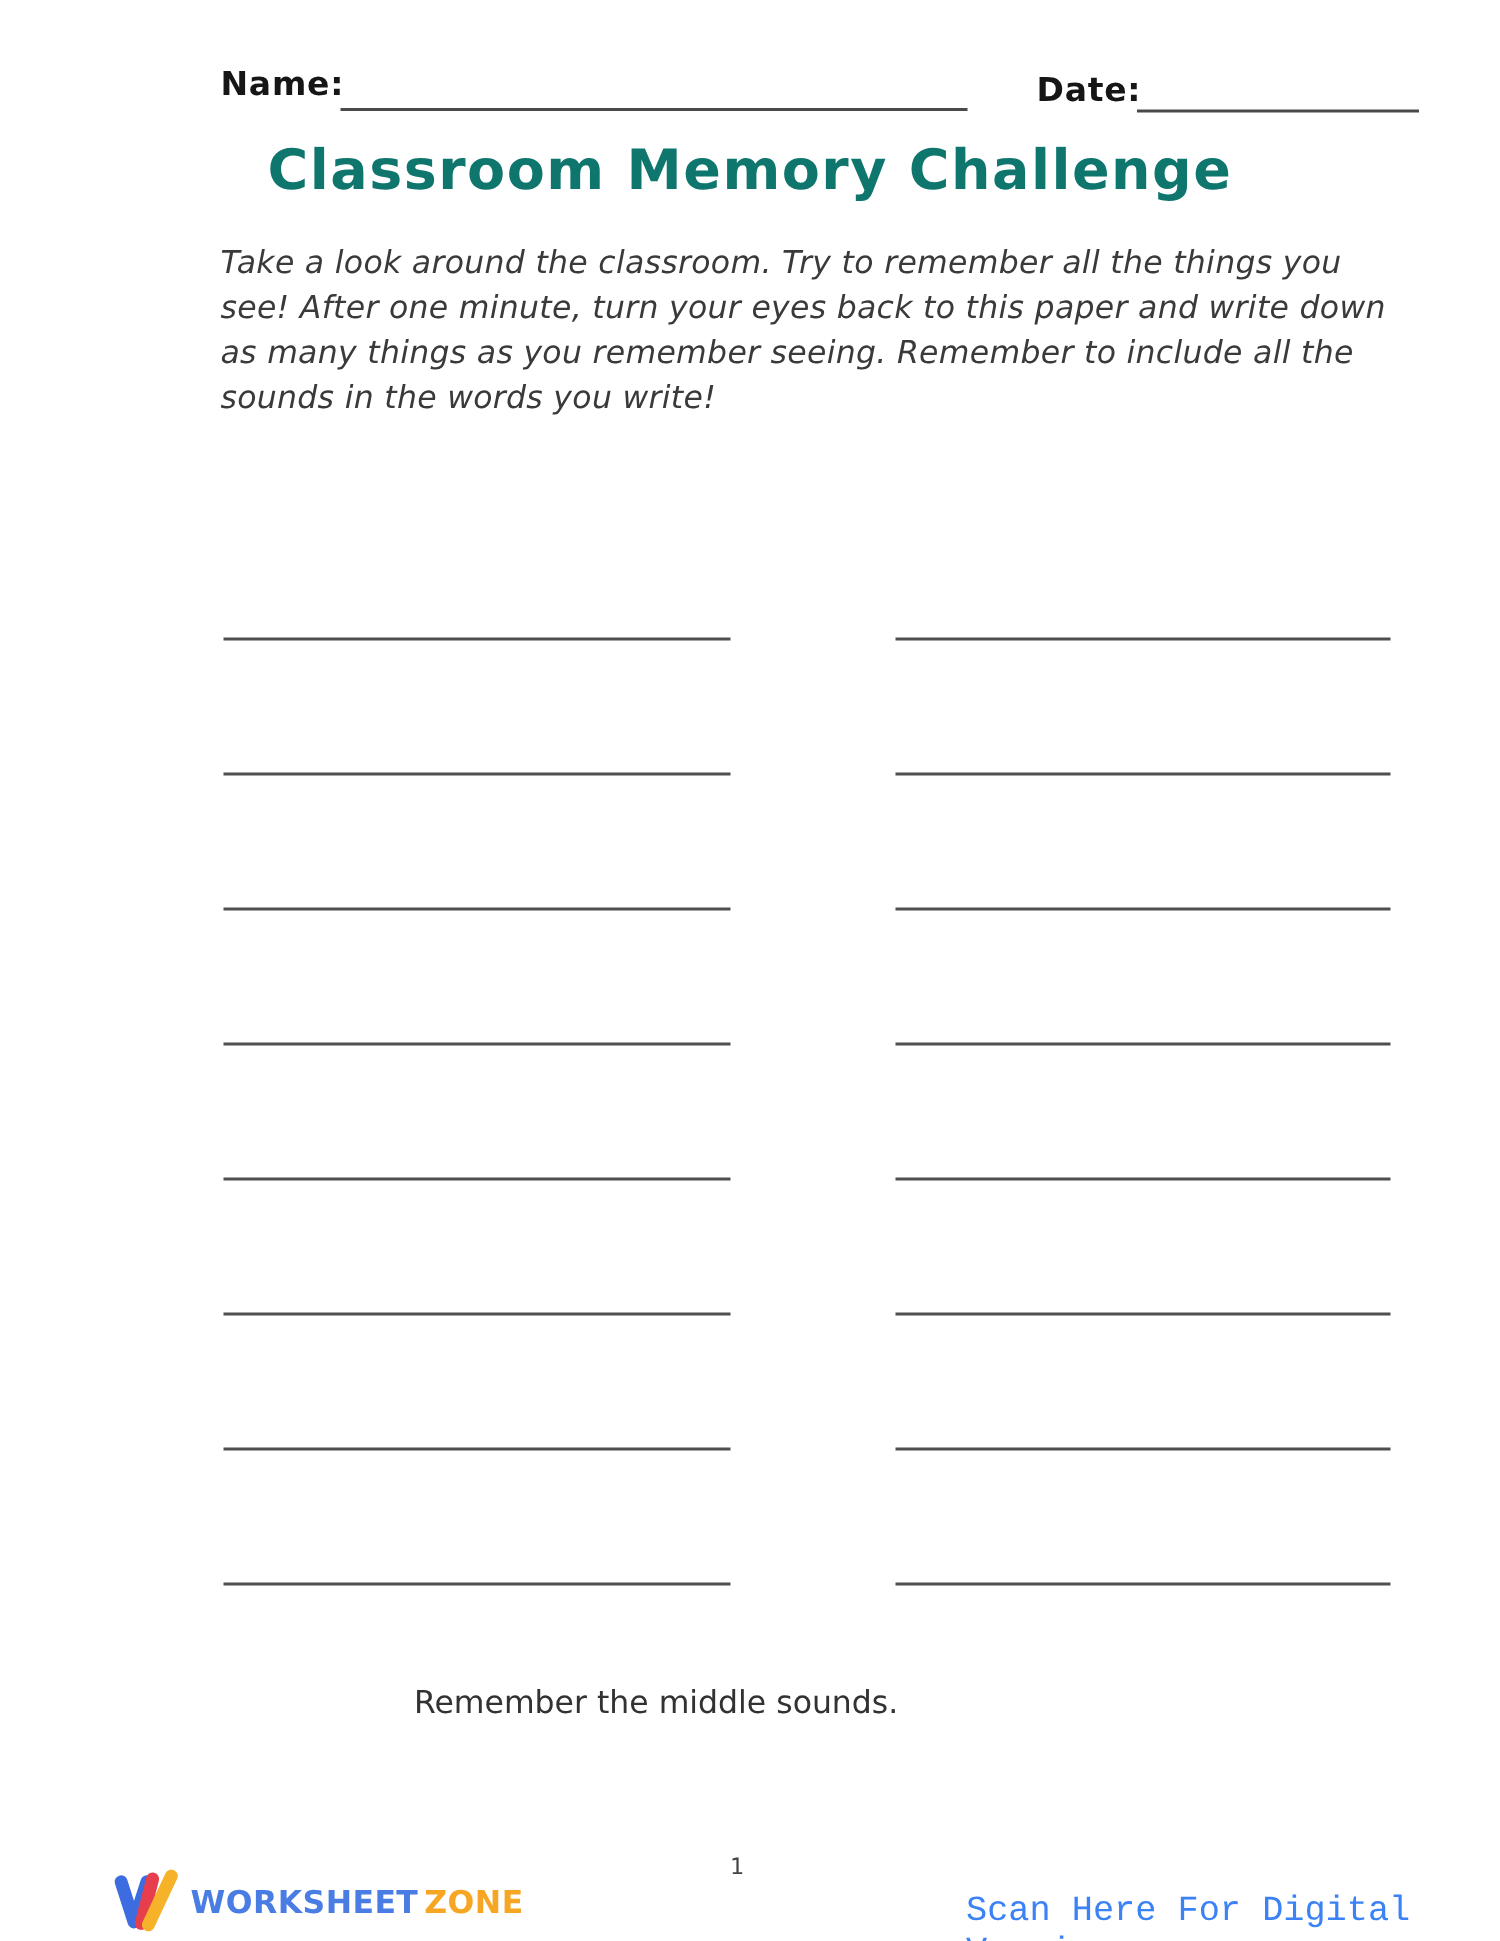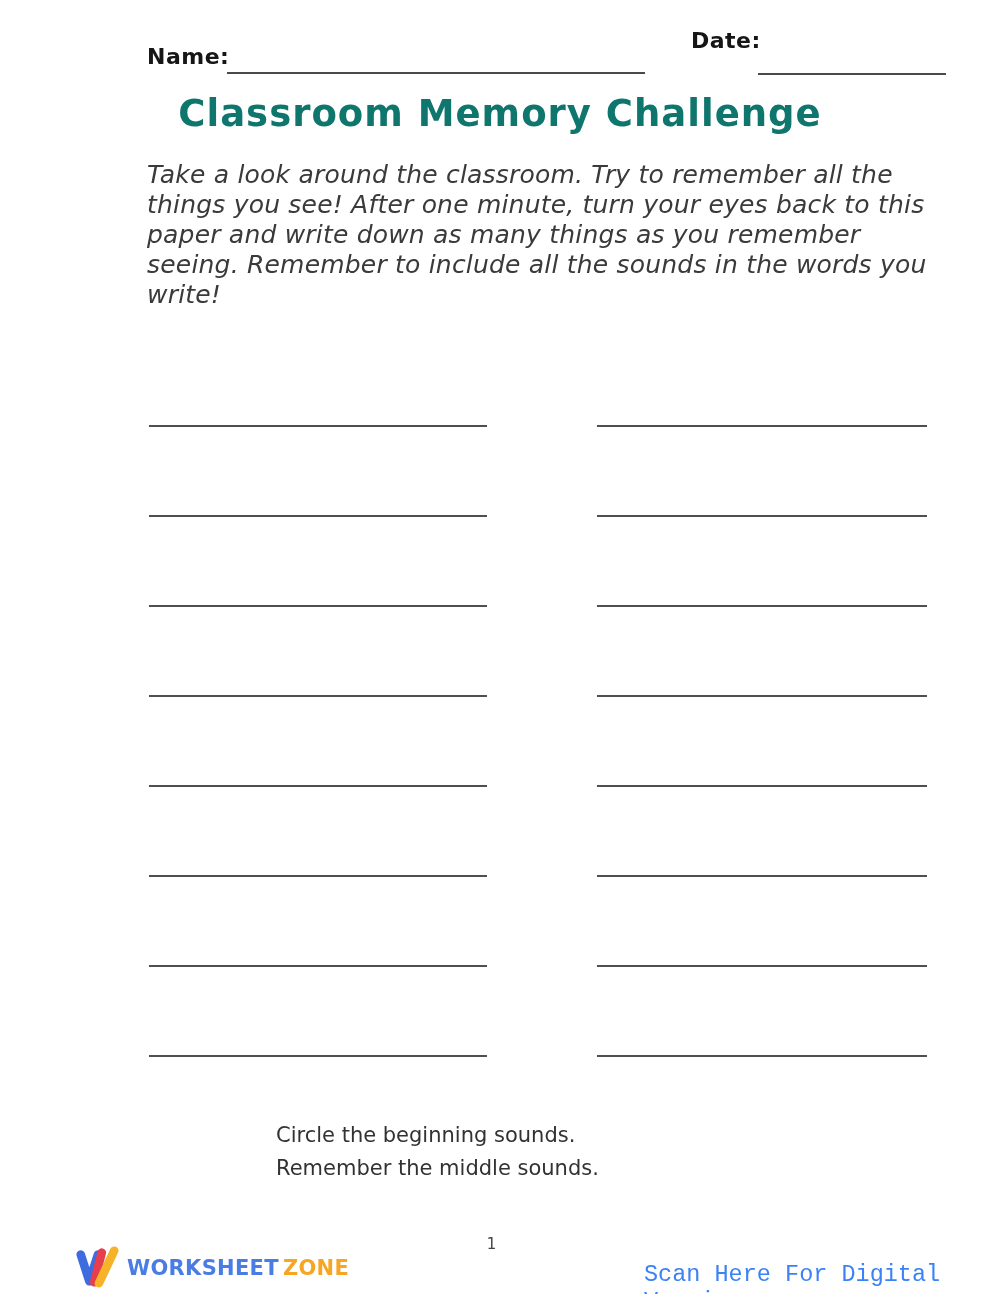--- a/index.html
+++ b/index.html
@@ -2,28 +2,28 @@
 <html><head>
 <meta charset="utf-8">
 <style>
   html,body{margin:0;padding:0;background:#fff;}
   .page{
     position:relative;width:892px;height:1294px;margin:0 auto;background:#ffffff;
     font-family:"DejaVu Sans",sans-serif;color:#1a1a1a;overflow:hidden;
   }
   .hdr-label{position:absolute;font-size:22px;font-weight:bold;letter-spacing:.5px;color:#161616;}
   #name-label{left:93px;top:44px;}
-  #date-label{left:637px;top:28px;}
+  #date-label{left:637px;top:48px;}
   .fill-line{position:absolute;border-bottom:2px solid #4a4a4a;height:26px;}
   #name-line{left:173px;top:46px;width:418px;}
   #date-line{left:704px;top:47px;width:221px;}
   .title{position:absolute;top:92px;left:0;width:100%;text-align:center;
     font-size:37px;font-weight:bold;letter-spacing:1px;color:#0f766e;}
   .instructions{position:absolute;left:93px;top:160px;width:800px;
-    font-size:25px;font-style:italic;color:#3a3a3a;line-height:30px;letter-spacing:.2px;}
+    font-size:21px;font-style:italic;color:#3a3a3a;line-height:30px;letter-spacing:.2px;}
   .prompt{position:absolute;left:93px;top:310px;font-size:23px;font-weight:bold;letter-spacing:.5px;color:#141414;}
   .lines-grid{position:absolute;left:95px;top:337px;width:778px;display:grid;
     grid-template-columns:338px 330px;column-gap:110px;}
   .write-line{height:88px;border-bottom:2px solid #4f4f4f;}
   .review-heading{position:absolute;left:190px;top:1083px;font-size:22.5px;font-weight:bold;letter-spacing:.3px;color:#141414;}
   .review-steps{position:absolute;left:222px;top:1119px;font-size:21px;color:#323232;}
   .review-steps .step{line-height:32.5px;}
   .page-number{position:absolute;left:410px;top:1235px;width:55px;text-align:center;font-size:15px;color:#444;}
   .logo{position:absolute;left:20px;bottom:2px;display:flex;align-items:center;gap:7px;}
   .logo-text{font-size:21px;font-weight:bold;letter-spacing:.3px;white-space:nowrap;text-align:center;}
@@ -62,21 +62,20 @@
       <div class="write-line"></div>
       <div class="write-line"></div>
       <div class="write-line"></div>
       <div class="write-line"></div>
       <div class="write-line"></div>
       <div class="write-line"></div>
       <div class="write-line"></div>
     </div>
 
   <div class="review-steps">
-    <div class="step">Circle the beginning sounds.</div>
     <div class="step">Remember the middle sounds.</div>
   </div>
 
   <div class="page-number">1</div>
 
   <div class="logo">
     <span>
       <svg width="46" height="44" viewBox="0 0 46 46">
         <path d="M6 11 L15 39 L24 11" stroke="#3d6be0" stroke-width="9" stroke-linecap="round" stroke-linejoin="round" fill="none"></path>
         <path d="M28 9 L20 40" stroke="#e63e4d" stroke-width="9" stroke-linecap="round" fill="none"></path>

